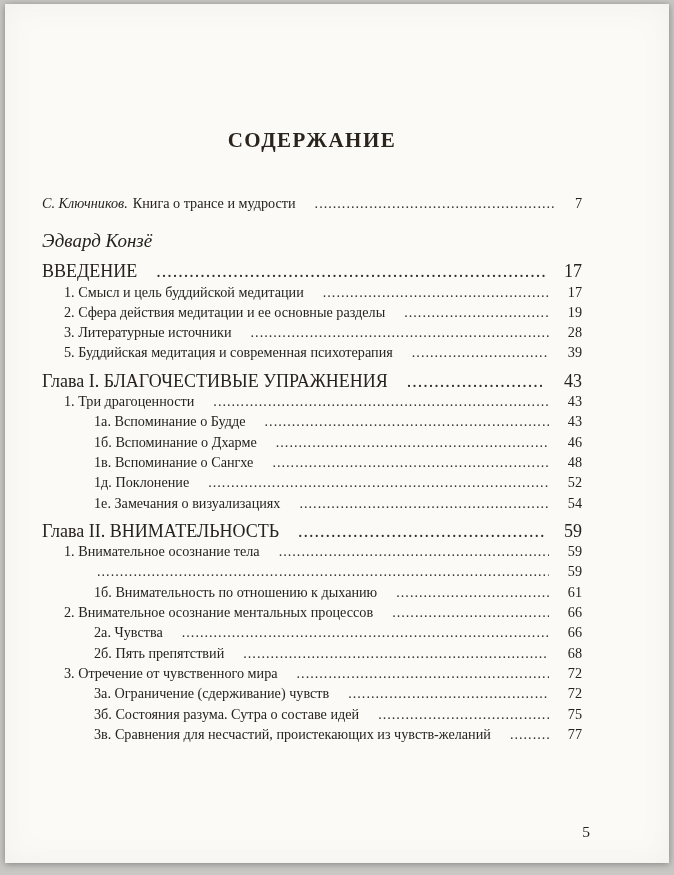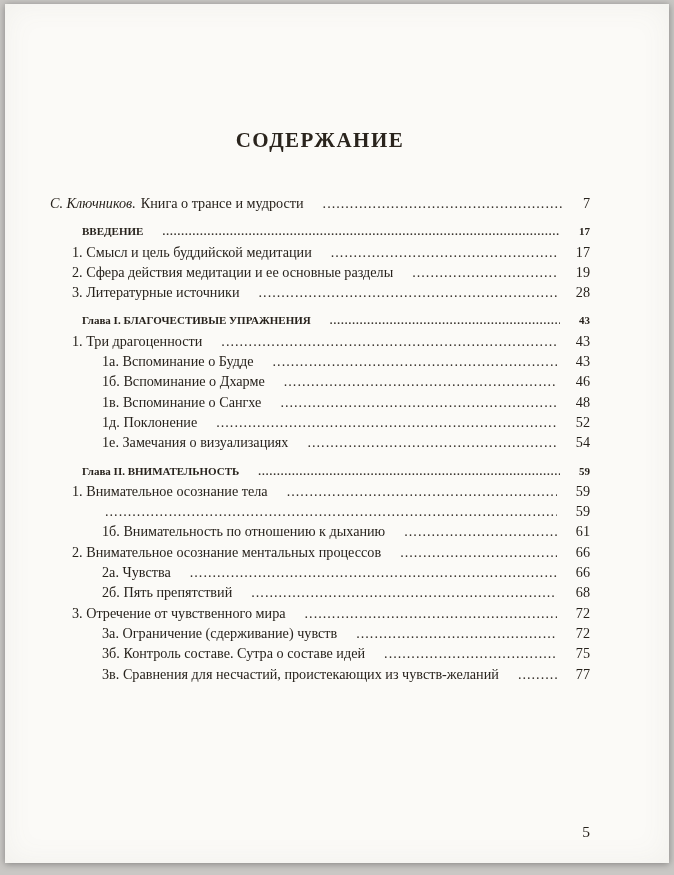--- a/index.html
+++ b/index.html
@@ -11,21 +11,21 @@
     font-family: "Liberation Serif", "DejaVu Serif", serif;
   }
   .page {
     position: absolute;
     left: 5px; top: 4px; right: 5px; bottom: 12px;
     background: #fbfaf7;
     box-shadow: 0 1px 7px rgba(0,0,0,0.35), inset 0 0 30px rgba(120,110,95,0.07);
   }
   .content {
     position: absolute;
-    left: 45px; top: 0;
+    left: 37px; top: 0;
     width: 540px;
     color: #27221c;
   }
   .doc-title {
     margin-top: 124px;
     text-align: center;
     font-weight: bold;
     font-size: 21px;
     letter-spacing: 1.5px;
     color: #2a241d;
@@ -45,21 +45,21 @@
   }
   .toc { margin-top: 4px; }
   .toc-row {
     display: flex;
     align-items: center;
     font-size: 14.2px;
     line-height: 20.3px;
     color: #27221c;
     gap: 16px;
   }
-  .toc-row.bold { font-weight: bold; margin-top: 8px; font-size: 11px; margin-left: 32px; }
+  .toc-row.bold { font-weight: normal; margin-top: 8px; font-size: 18px; }
   .toc-row.level-1 { padding-left: 22px; }
   .toc-row.level-2 { padding-left: 52px; }
   .toc-label { white-space: nowrap; }
   .preface-title { margin-left: 5px; }
   .leader {
     flex: 1;
     overflow: hidden;
     white-space: nowrap;
     margin: 0 3px;
     color: #35302a;
@@ -84,20 +84,21 @@
   <div class="content">
 
     <div class="doc-title">СОДЕРЖАНИЕ</div>
 
     <div class="toc-row preface">
       <span class="toc-label"><span class="italic">С. Ключников.</span><span class="preface-title">Книга о трансе и мудрости</span></span>
       <span class="leader"></span>
       <span class="toc-page">7</span>
     </div>
 
+    <div class="author">Эдвард Конзё</div>
 
     <div class="toc">
 
         <div class="toc-row bold">
           <span class="toc-label">ВВЕДЕНИЕ</span>
           <span class="leader"></span>
           <span class="toc-page">17</span>
         </div>
 
         <div class="toc-row level-1">
@@ -112,20 +113,25 @@
           <span class="toc-page">19</span>
         </div>
 
         <div class="toc-row level-1">
           <span class="toc-label">3. Литературные источники</span>
           <span class="leader"></span>
           <span class="toc-page">28</span>
         </div>
 
 
+        <div class="toc-row level-1">
+          <span class="toc-label">5. Буддийская медитация и современная психотерапия</span>
+          <span class="leader"></span>
+          <span class="toc-page">39</span>
+        </div>
 
         <div class="toc-row bold">
           <span class="toc-label">Глава I. БЛАГОЧЕСТИВЫЕ УПРАЖНЕНИЯ</span>
           <span class="leader"></span>
           <span class="toc-page">43</span>
         </div>
 
         <div class="toc-row level-1">
           <span class="toc-label">1. Три драгоценности</span>
           <span class="leader"></span>
@@ -210,21 +216,21 @@
           <span class="toc-page">72</span>
         </div>
 
         <div class="toc-row level-2">
           <span class="toc-label">3а. Ограничение (сдерживание) чувств</span>
           <span class="leader"></span>
           <span class="toc-page">72</span>
         </div>
 
         <div class="toc-row level-2">
-          <span class="toc-label">3б. Контроль составе. Сутра о составе идей</span>
+          <span class="toc-label">3б. Состояния разума. Сутра о составе идей</span>
           <span class="leader"></span>
           <span class="toc-page">75</span>
         </div>
 
         <div class="toc-row level-2">
           <span class="toc-label">3в. Сравнения для несчастий, проистекающих из чувств-желаний</span>
           <span class="leader"></span>
           <span class="toc-page">77</span>
         </div>
       </div>

